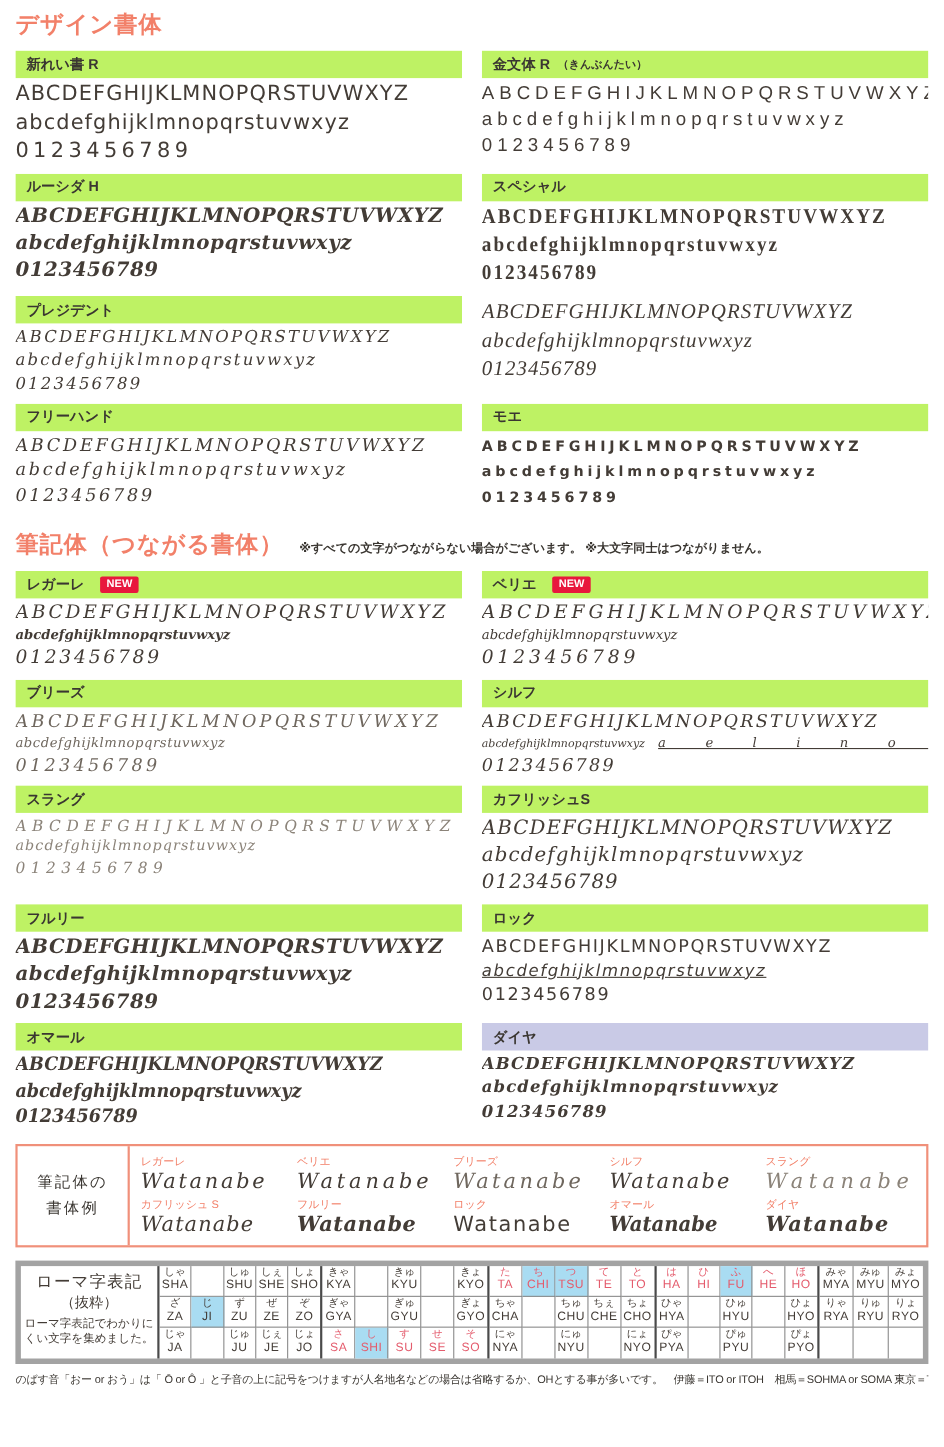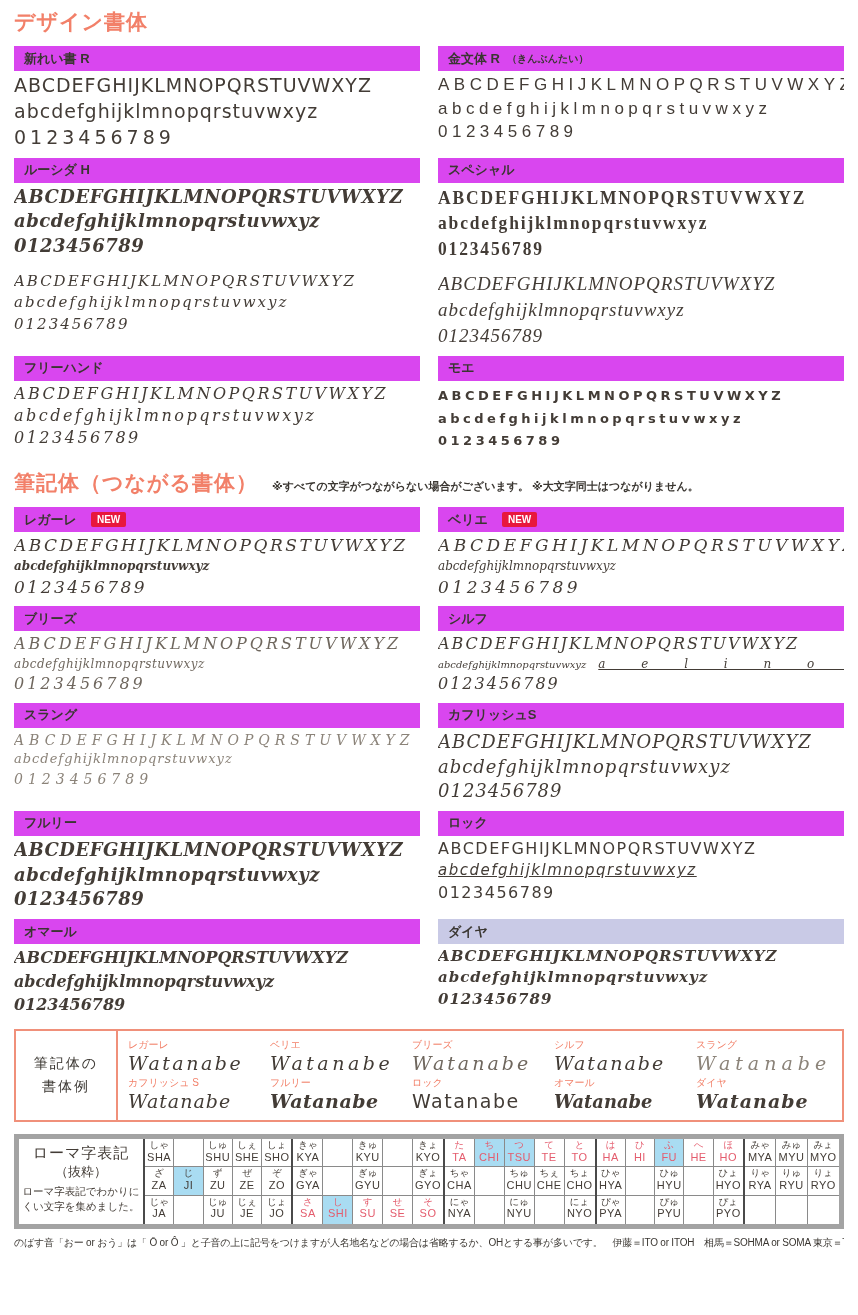--- a/index.html
+++ b/index.html
@@ -6,21 +6,21 @@
   body{font-family:"Liberation Sans","DejaVu Sans",sans-serif;color:#433c36;}
   .page{width:858px;min-height:1315px;box-sizing:border-box;padding:8px 14px 6px;background:#fff;}
 
   .sec-title{color:#f28069;font-size:21px;font-weight:bold;margin:0 0 10px;letter-spacing:1px;}
   .sec2-head{display:flex;align-items:flex-end;gap:14px;margin-top:20px;margin-bottom:10px;}
   .sec2-head .sec-title{margin:0;}
   .sec-note{font-size:11px;font-weight:bold;color:#3a3631;padding-bottom:3px;}
 
   .font-grid{display:grid;grid-template-columns:1fr 1fr;column-gap:18px;row-gap:9px;}
   .font-block{overflow:hidden;}
-  .font-header{background:#d946ef;height:25px;padding:0 10px;font-size:13px;font-weight:bold;color:#3a3631;display:flex;align-items:center;gap:7px;}
+  .font-header{background:#bef264;height:25px;padding:0 10px;font-size:13px;font-weight:bold;color:#3a3631;display:flex;align-items:center;gap:7px;}
   .font-header.purple{background:#c9cae6;}
   .font-note{font-size:10px;font-weight:bold;}
   .new-badge{display:none;background:#e8173d;color:#fff;font-size:10px;font-weight:bold;padding:1px 6px;border-radius:2px;line-height:1.3;}
   .has-new .new-badge{display:inline-block;}
   .sample{white-space:nowrap;overflow:hidden;margin-top:4px;line-height:1.15;color:#433c36;}
 
   
   .fs-shinrei .sample{font-family:"DejaVu Sans",sans-serif;font-size:19px;letter-spacing:1px;}
   .fs-shinrei .digits{letter-spacing:4px;}
   .fs-kinbun .sample{font-family:"Liberation Sans",sans-serif;font-size:17px;letter-spacing:4.5px;}
@@ -123,20 +123,25 @@
       <span class="font-name">スペシャル</span>
       <span class="font-note"></span>
 
     </div>
     <div class="sample upper">ABCDEFGHIJKLMNOPQRSTUVWXYZ</div>
     <div class="sample lower">abcdefghijklmnopqrstuvwxyz</div>
     <div class="sample digits">0123456789</div>
   </div>
 
   <div class="font-block fs-president">
+    <div class="font-header">
+      <span class="font-name">プレジデント</span>
+      <span class="font-note"></span>
+
+    </div>
     <div class="sample upper">ABCDEFGHIJKLMNOPQRSTUVWXYZ</div>
     <div class="sample lower">abcdefghijklmnopqrstuvwxyz</div>
     <div class="sample digits">0123456789</div>
   </div>
 
   <div class="font-block fs-monotype">
     <div class="sample upper">ABCDEFGHIJKLMNOPQRSTUVWXYZ</div>
     <div class="sample lower">abcdefghijklmnopqrstuvwxyz</div>
     <div class="sample digits">0123456789</div>
   </div>

